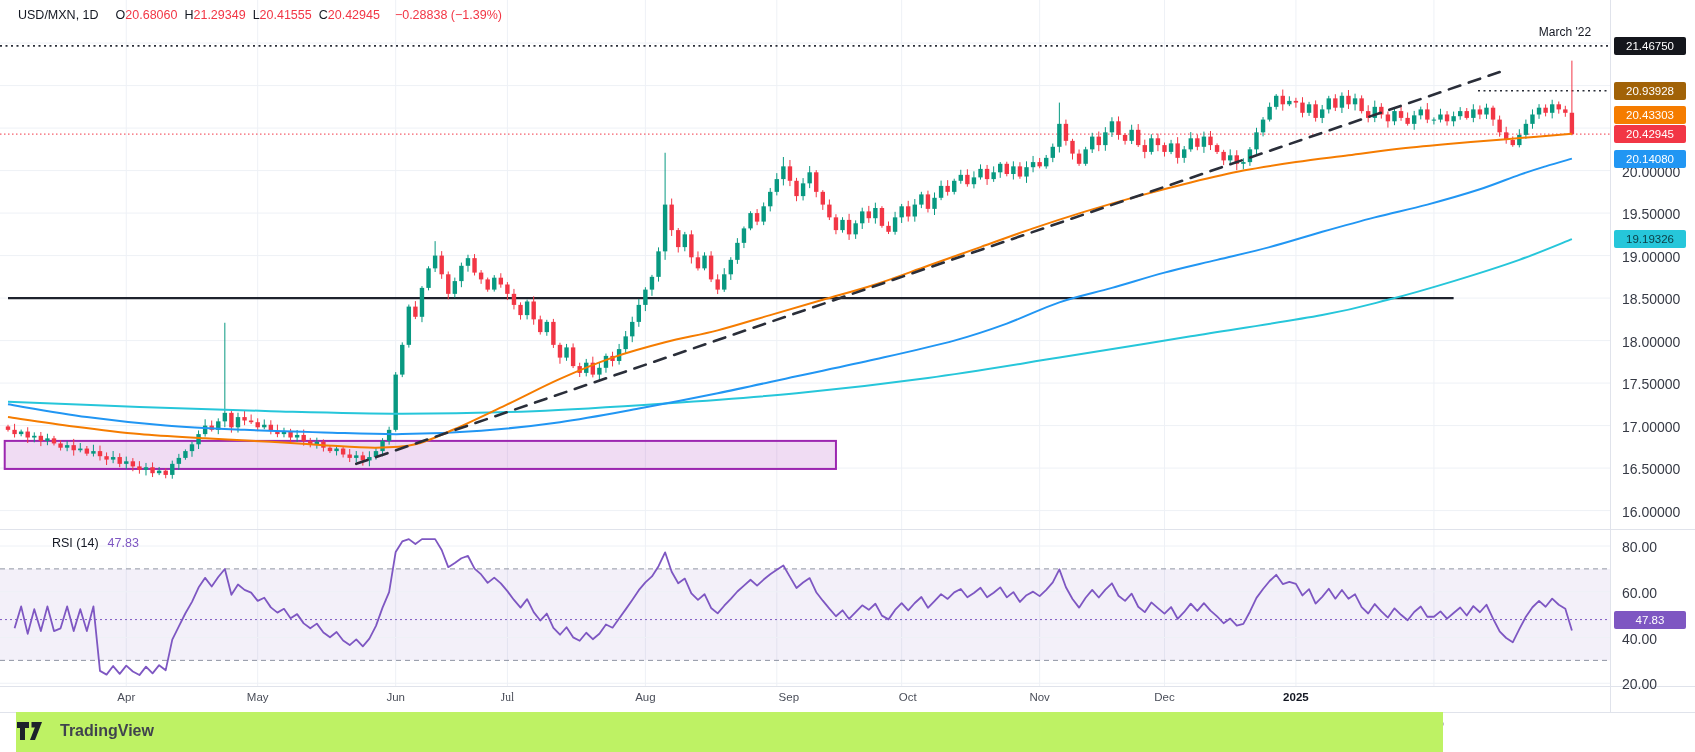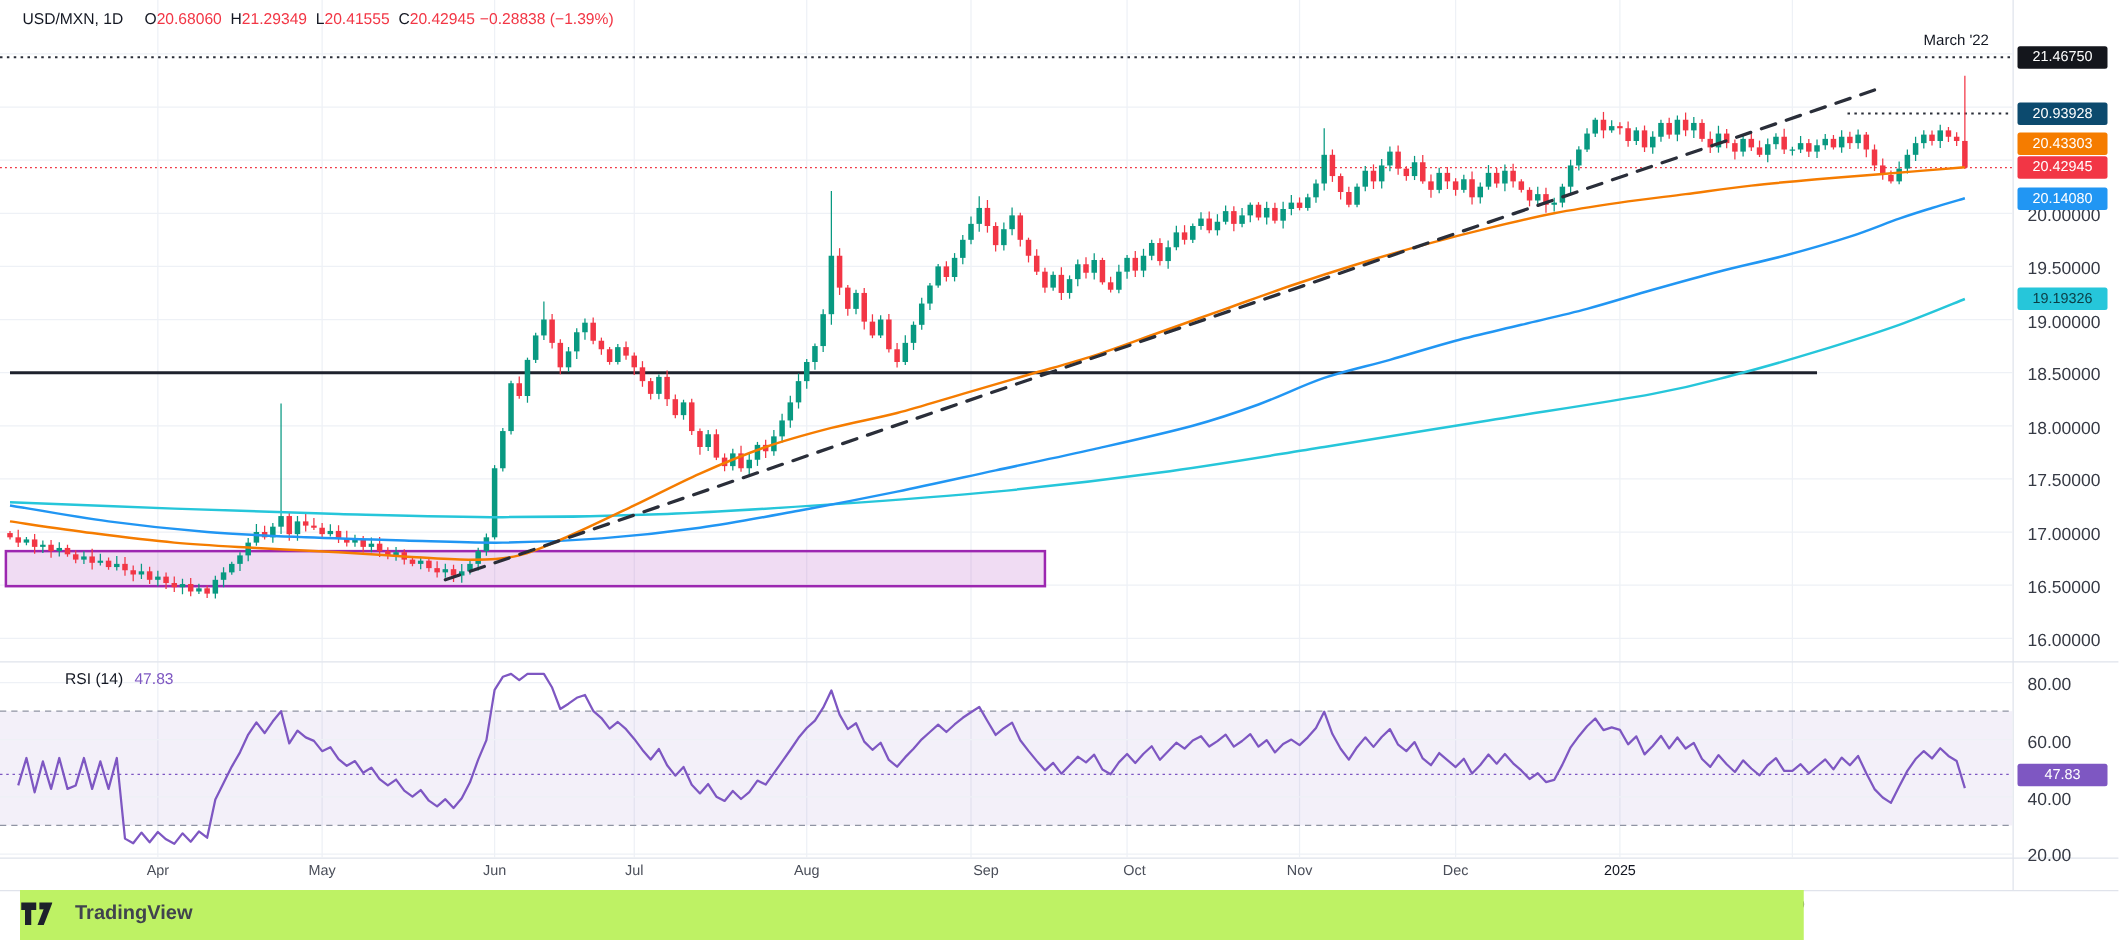--- a/index.html
+++ b/index.html
@@ -3,30 +3,30 @@
 <meta charset="utf-8">
 <style>
   html,body{margin:0;padding:0;background:#fff;}
   #app{position:relative;width:1695px;height:752px;background:#ffffff;overflow:hidden;
        font-family:"Liberation Sans","DejaVu Sans",sans-serif;color:#131722;}
   #app svg{position:absolute;left:0;display:block;}
   .legend{position:absolute;z-index:30;font-size:12.5px;white-space:nowrap;letter-spacing:0;}
   .legend .sym{color:#131722;margin-right:10px;}
   .legend .lbl{color:#131722;margin-left:7px;}
   .legend .neg{color:#f23645;}
-  .legend .chg{color:#f23645;margin-left:4px;}
+  .legend .chg{color:#f23645;margin-left:15px;}
   .legend .ma50{color:#f57c00;margin-left:9px;}
   .legend .ma100{color:#2196f3;margin-left:9px;}
   .legend .ma200{color:#26c6da;margin-left:9px;}
   .legend .rsiv{color:#7e57c2;margin-left:9px;}
   .axis-label{position:absolute;left:1622px;z-index:20;font-size:14px;color:#363a45;}
   .badge{position:absolute;left:1614px;width:72px;height:18px;z-index:25;border-radius:2px;
          font-size:11.5px;line-height:18px;text-align:center;font-weight:500;}
   .t-label{position:absolute;z-index:20;font-size:11.5px;color:#4a4e59;transform:translateX(-50%);}
-  .t-label.bold{font-weight:400;color:#131722;}
+  .t-label.bold{font-weight:700;color:#131722;}
   .sep-h{position:absolute;left:0;width:1695px;height:1px;background:#e0e3eb;z-index:15;}
   .sep-v{position:absolute;top:0;width:1px;height:712px;background:#e0e3eb;z-index:15;}
   .march-label{position:absolute;z-index:30;font-size:12px;color:#131722;}
   .footer{position:absolute;left:16px;top:712px;width:1427px;height:40px;background:#bef264;z-index:30;}
   .brand{position:absolute;left:44px;top:10px;font-size:16px;font-weight:600;color:#40434e;}
   .logo{position:absolute;left:12px;top:9px;}
 </style>
 </head>
 <body>
 
@@ -582,36 +582,36 @@
       <div class="axis-label" style="top: 163.6px;">20.00000</div>
       <div class="axis-label" style="top: 206.1px;">19.50000</div>
       <div class="axis-label" style="top: 248.6px;">19.00000</div>
       <div class="axis-label" style="top: 291.1px;">18.50000</div>
       <div class="axis-label" style="top: 333.6px;">18.00000</div>
       <div class="axis-label" style="top: 376.1px;">17.50000</div>
       <div class="axis-label" style="top: 418.6px;">17.00000</div>
       <div class="axis-label" style="top: 461.1px;">16.50000</div>
       <div class="axis-label" style="top: 503.6px;">16.00000</div>
       <div class="badge" style="top: 36.8625px; background: rgb(20, 22, 28); color: rgb(255, 255, 255);">21.46750</div>
-      <div class="badge" style="top: 81.7612px; background: #0c4a6e; color: rgb(255, 255, 255);">20.93928</div>
+      <div class="badge" style="top: 81.7612px; background: #a16207; color: rgb(255, 255, 255);">20.93928</div>
       <div class="badge" style="top: 106.097px; background: rgb(245, 124, 0); color: rgb(255, 255, 255);">20.43303</div>
       <div class="badge" style="top: 125.097px; background: rgb(242, 54, 69); color: rgb(255, 255, 255);">20.42945</div>
       <div class="badge" style="top: 149.632px; background: rgb(33, 150, 243); color: rgb(255, 255, 255);">20.14080</div>
       <div class="badge" style="top: 230.173px; background: rgb(38, 198, 218); color: rgb(11, 60, 68);">19.19326</div>
       <div class="axis-label" style="top: 539px;">80.00</div>
       <div class="axis-label" style="top: 584.75px;">60.00</div>
       <div class="axis-label" style="top: 630.5px;">40.00</div>
       <div class="axis-label" style="top: 676.25px;">20.00</div>
       <div class="badge" style="top: 610.589px; background: rgb(126, 87, 194); color: rgb(255, 255, 255);">47.83</div>
     </div>
   <div id="bottom-axis">
       <div class="t-label" style="left: 126.278px; top: 691px;">Apr</div>
       <div class="t-label" style="left: 257.698px; top: 691px;">May</div>
       <div class="t-label" style="left: 395.689px; top: 691px;">Jun</div>
-      <div class="t-label" style="left: 507.396px; top: 691px;">Jul</div>
+      <div class="t-label" style="left: 507.396px; top: 691px; font-family: Liberation Serif, serif;">Jul</div>
       <div class="t-label" style="left: 645.387px; top: 691px;">Aug</div>
       <div class="t-label" style="left: 776.807px; top: 691px; padding-left: 24px;">Sep</div>
       <div class="t-label" style="left: 901.656px; top: 691px; padding-left: 12px;">Oct</div>
       <div class="t-label" style="left: 1039.65px; top: 691px;">Nov</div>
       <div class="t-label" style="left: 1164.5px; top: 691px;">Dec</div>
       <div class="t-label bold" style="left: 1295.92px; top: 691px;">2025</div>
       <div class="t-label" style="left: 1433.91px; top: 691px; margin-top: 26px;">Feb</div>
     </div>
 
   <div class="sep-h" style="top:529px;"></div>

